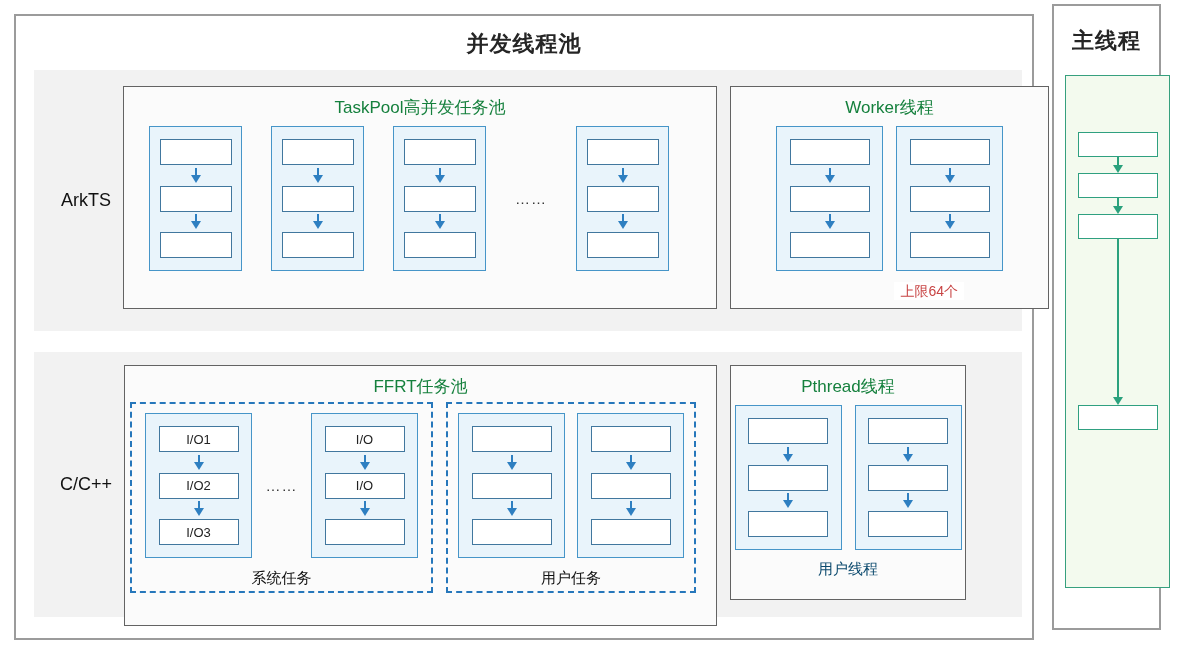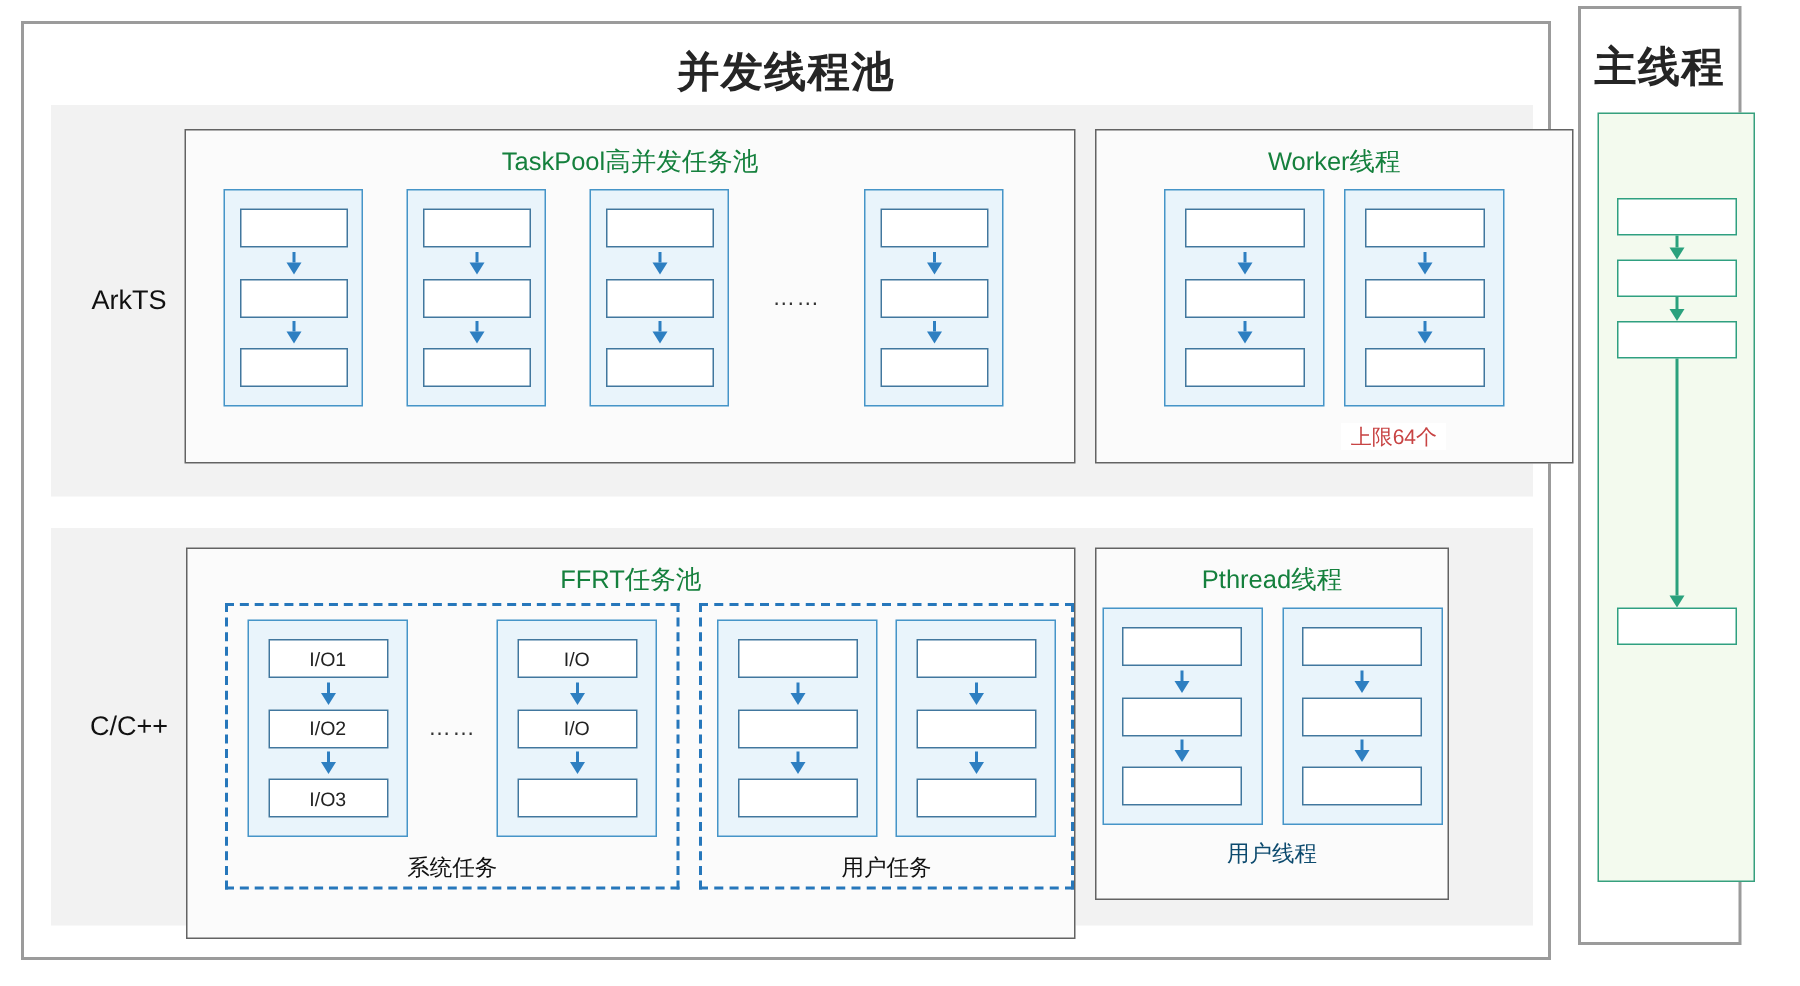--- a/index.html
+++ b/index.html
@@ -6,21 +6,21 @@
   body{
     width:1200px;height:657px;background:#ffffff;
     font-family:"Liberation Sans", sans-serif;color:#1a1a1a;
     position:relative;overflow:hidden;
   }
   .main-box{
     position:absolute;left:14px;top:14px;width:1020px;height:626px;
     border:2px solid #9b9b9b;background:#ffffff;box-sizing:border-box;
   }
   .main-title{
-    text-align:center;font-size:28px;font-weight:600;color:#252525;
+    text-align:center;font-size:22px;font-weight:600;color:#252525;
     margin-top:13px;letter-spacing:1px;
   }
   .row{
     position:absolute;left:18px;width:988px;background:#f2f2f2;
   }
   .row1{top:54px;height:261px;}
   .row2{top:336px;height:265px;}
   .row-label{
     position:absolute;left:0;top:0;bottom:0;width:104px;
     display:flex;align-items:center;justify-content:center;
@@ -55,21 +55,21 @@
   .arrow{display:flex;flex-direction:column;align-items:center;height:15px;width:12px;flex:none;}
   .shaft{display:block;width:2px;flex:1;background:#2e7fc1;}
   .head{display:block;width:0;height:0;border-left:5.5px solid transparent;
         border-right:5.5px solid transparent;border-top:8px solid #2e7fc1;}
   .ellipsis{font-size:15px;color:#333333;letter-spacing:1px;flex:none;}
   .limit-note{
     position:absolute;right:84px;bottom:8px;color:#c84444;font-size:14px;
     background:rgba(255,255,255,0.92);padding:0 6px;line-height:18px;
   }
   
-  .dashed-wrap{position:absolute;top:36px;left:25px;display:flex;gap:13px;}
+  .dashed-wrap{position:absolute;top:36px;left:5px;display:flex;gap:13px;}
   .dashed{border:2px dashed #2677bb;height:191px;box-sizing:border-box;background:transparent;}
   .sys-group{width:303px;}
   .user-group{width:250px;}
   .dash-cols{display:flex;align-items:center;margin-top:9px;}
   .sys-group .dash-cols{justify-content:space-between;padding:0 13px;}
   .user-group .dash-cols{justify-content:center;gap:12px;}
   .dash-label{text-align:center;font-size:15px;margin-top:11px;color:#111111;}
   .box-footer{text-align:center;font-size:15px;margin-top:10px;color:#0c4a6e;}
   
   .side-box{

